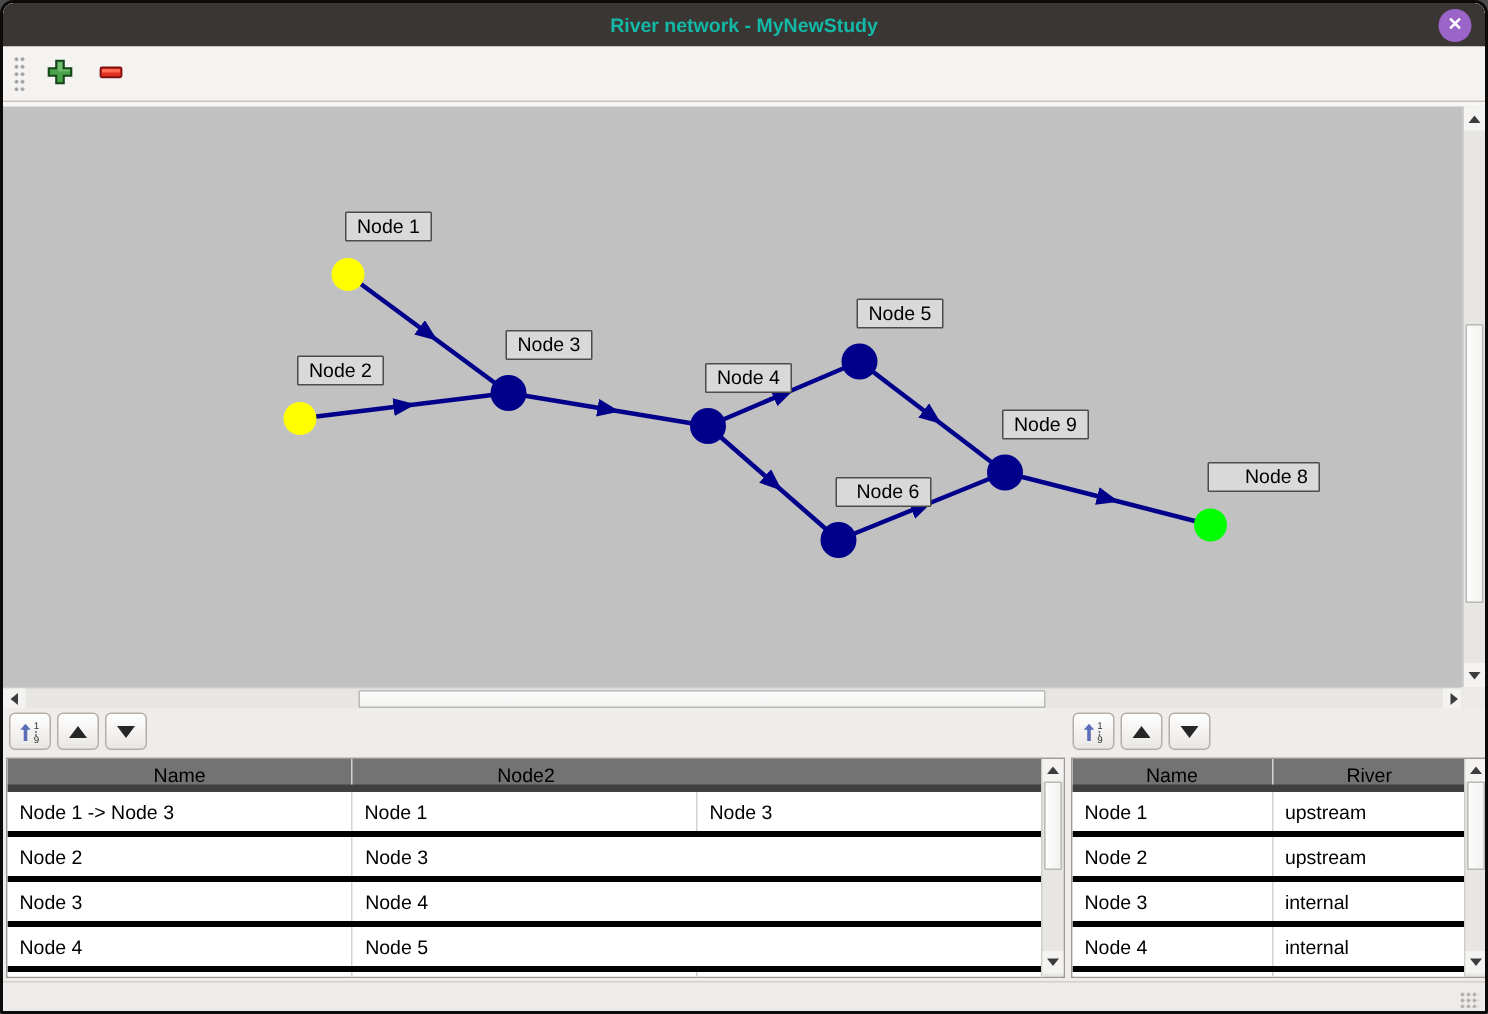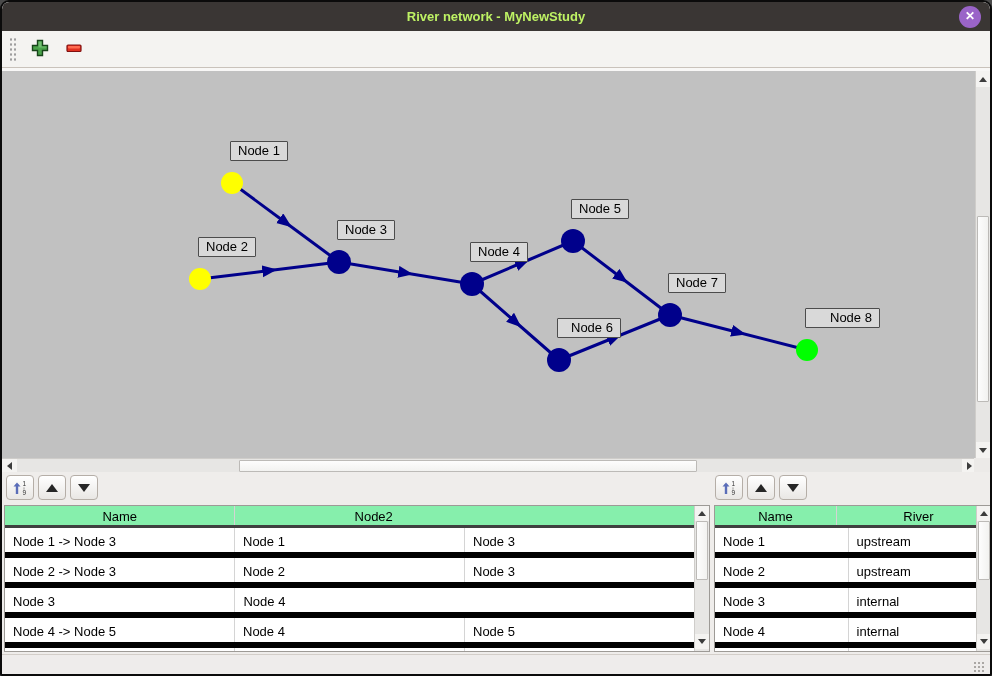--- a/index.html
+++ b/index.html
@@ -3,21 +3,21 @@
 <meta charset="utf-8">
 <style>
   html,body{margin:0;padding:0;background:#4a4a4a;font-family:"Liberation Sans",sans-serif;}
   *{box-sizing:border-box;}
   .window{position:relative;width:992px;height:676px;background:#efedeb;border:2px solid #0b0b0b;
           border-radius:9px 9px 2px 2px;overflow:hidden;}
   
   .titlebar{position:absolute;left:0;top:0;width:100%;height:29px;background:#3a3634;
             border-radius:7px 7px 0 0;}
   .title{position:absolute;left:0;right:0;top:0;height:29px;line-height:29px;text-align:center;
-         color:#bef264;font-size:13px;font-weight:bold;}
+         color:#14b8a6;font-size:13px;font-weight:bold;}
   .close-btn{position:absolute;right:9px;top:3.5px;width:22px;height:22px;border-radius:50%;
              background:#9a64c8;color:#fff;font-size:12px;font-weight:bold;text-align:center;
              line-height:21px;cursor:default;}
   
   .toolbar{position:absolute;left:0;top:29px;width:100%;height:37px;background:#f4f3f1;
            border-bottom:1px solid #c9c2bb;display:flex;align-items:center;}
   .tb-grip{width:8px;height:24px;margin:0 8px 0 7px;
            background-image:radial-gradient(circle,#9d9d9d 1px,transparent 1.3px);
            background-size:4px 5px;}
   .tb-btn{width:30px;height:28px;display:flex;align-items:center;justify-content:center;
@@ -60,22 +60,22 @@
           border-bottom:8px solid #262626;}
   .tri-down{width:0;height:0;border-left:6px solid transparent;border-right:6px solid transparent;
             border-top:8px solid #262626;}
   
   .tablebox{position:absolute;top:33px;height:147px;background:#fff;border:1px solid #9d9a96;overflow:hidden;}
   .tb-left{left:2px;width:706px;}
   .tb-right{left:712px;width:278px;}
   .tgrid{position:absolute;left:0;top:0;bottom:0;}
   .tb-left .tgrid{width:690px;}
   .tb-right .tgrid{width:262px;}
-  .trow{display:flex;height:30px;background:#fff;border-bottom:6px solid #000000;}
-  .trow.thead{height:22px;background:#86efac;border-bottom:3px solid #404040;gap:23px;}
+  .trow{display:flex;height:30px;background:#fff;border-bottom:4px solid #000000;}
+  .trow.thead{height:22px;background:#737373;border-bottom:5px solid #404040;}
   .tcell{font-size:13px;color:#000;padding:6px 0 0 8px;border-right:1px solid #d4d4d4;overflow:hidden;white-space:nowrap;}
   .thead .tcell{text-align:center;padding:3px 0 0 0;}
   .tcell:last-child{border-right:none;}
   .edges-grid .tcell{width:33.4%;}
   .nodes-grid .tcell:nth-child(1){width:51%;}
   .nodes-grid .tcell:nth-child(2){width:49%;}
   .tvsb{position:absolute;right:0;top:0;bottom:0;width:15px;background:#e7e6e4;border-left:1px solid #cfcdca;}
   .tvsb .sb-btn{left:0;width:14px;height:15px;}
   .tvsb-thumb{position:absolute;left:1px;top:15px;width:12px;height:59px;
               background:linear-gradient(to right,#fdfdfd,#f2f2f0);border:1px solid #bcbab7;border-radius:1px;}
@@ -138,21 +138,21 @@
         <circle cx="668" cy="244" r="12" fill="#00008b"></circle>
         <circle cx="805" cy="279" r="11" fill="#00ff00"></circle>
       </svg>
     <div id="labels">
         <div class="node-label" style="left: 228px; top: 70px;">Node 1</div>
         <div class="node-label" style="left: 196px; top: 166px;">Node 2</div>
         <div class="node-label" style="left: 335px; top: 149px;">Node 3</div>
         <div class="node-label" style="left: 468px; top: 171px;">Node 4</div>
         <div class="node-label" style="left: 569px; top: 128px;">Node 5</div>
         <div class="node-label" style="left: 555px; top: 247px; padding-left: 13px;">Node 6</div>
-        <div class="node-label" style="left: 666px; top: 202px;">Node 7</div>
+        <div class="node-label" style="left: 666px; top: 202px;">Node 9</div>
         <div class="node-label" style="left: 803px; top: 237px; padding-left: 24px;">Node 8</div>
       </div>
   </div>
 
   <div class="vsb">
     <div class="sb-btn" style="top:0;">
         <div class="arr arr-up"></div>
       </div>
     <div class="vsb-thumb"></div>
     <div class="sb-btn" style="bottom:0;">
@@ -214,30 +214,28 @@
           <div class="trow thead">
             <div class="tcell">Name</div>
             <div class="tcell">Node2</div>
           </div>
           <div class="trow">
             <div class="tcell">Node 1 -&gt; Node 3</div>
             <div class="tcell">Node 1</div>
             <div class="tcell">Node 3</div>
           </div>
           <div class="trow">
-            <div class="tcell">Node 2 -&gt; Node 3</div>
             <div class="tcell">Node 2</div>
             <div class="tcell">Node 3</div>
           </div>
           <div class="trow">
             <div class="tcell">Node 3</div>
             <div class="tcell">Node 4</div>
           </div>
           <div class="trow">
-            <div class="tcell">Node 4 -&gt; Node 5</div>
             <div class="tcell">Node 4</div>
             <div class="tcell">Node 5</div>
           </div>
           <div class="trow">
             <div class="tcell"></div>
             <div class="tcell"></div>
             <div class="tcell"></div>
           </div>
         </div>
       <div class="tvsb">

